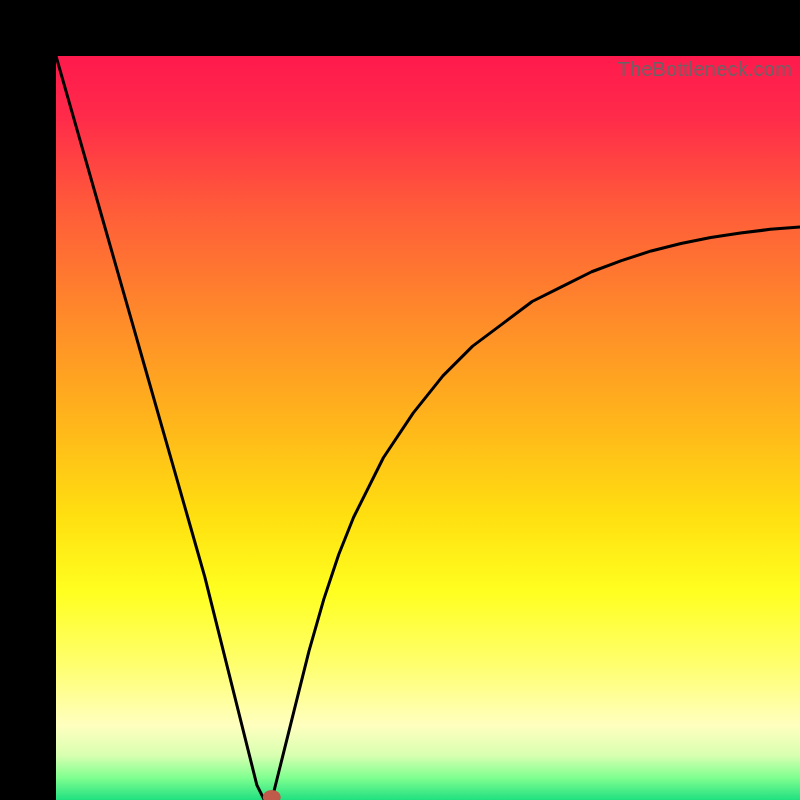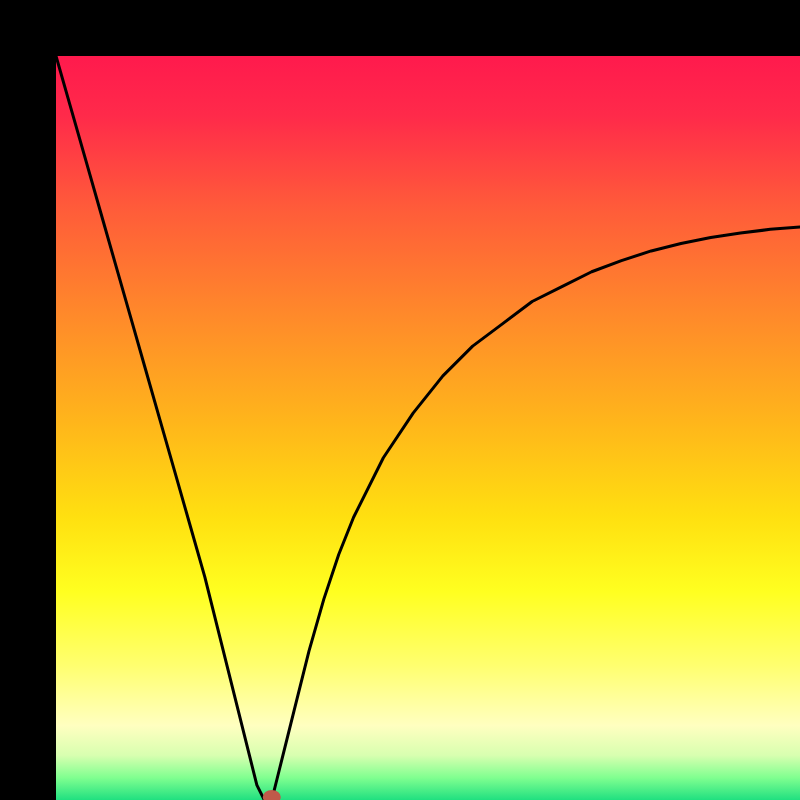--- a/index.html
+++ b/index.html
@@ -40,20 +40,21 @@
   }
   svg {
     display: block;
   }
 </style>
 </head>
 <body>
 
 <div class="frame">
   <div class="plot-area">
+    <div class="watermark">TheBottleneck.com</div>
     <svg id="chart-svg" width="744" height="744" viewBox="0 0 744 744">
         <defs>
           <linearGradient id="bg-grad" x1="0" y1="0" x2="0" y2="1">
             <stop offset="0%" stop-color="#ff1a4d"></stop>
             <stop offset="8%" stop-color="#ff2a4a"></stop>
             <stop offset="20%" stop-color="#ff5a3a"></stop>
             <stop offset="35%" stop-color="#ff8a2a"></stop>
             <stop offset="50%" stop-color="#ffb81a"></stop>
             <stop offset="62%" stop-color="#ffe010"></stop>
             <stop offset="72%" stop-color="#ffff20"></stop>

